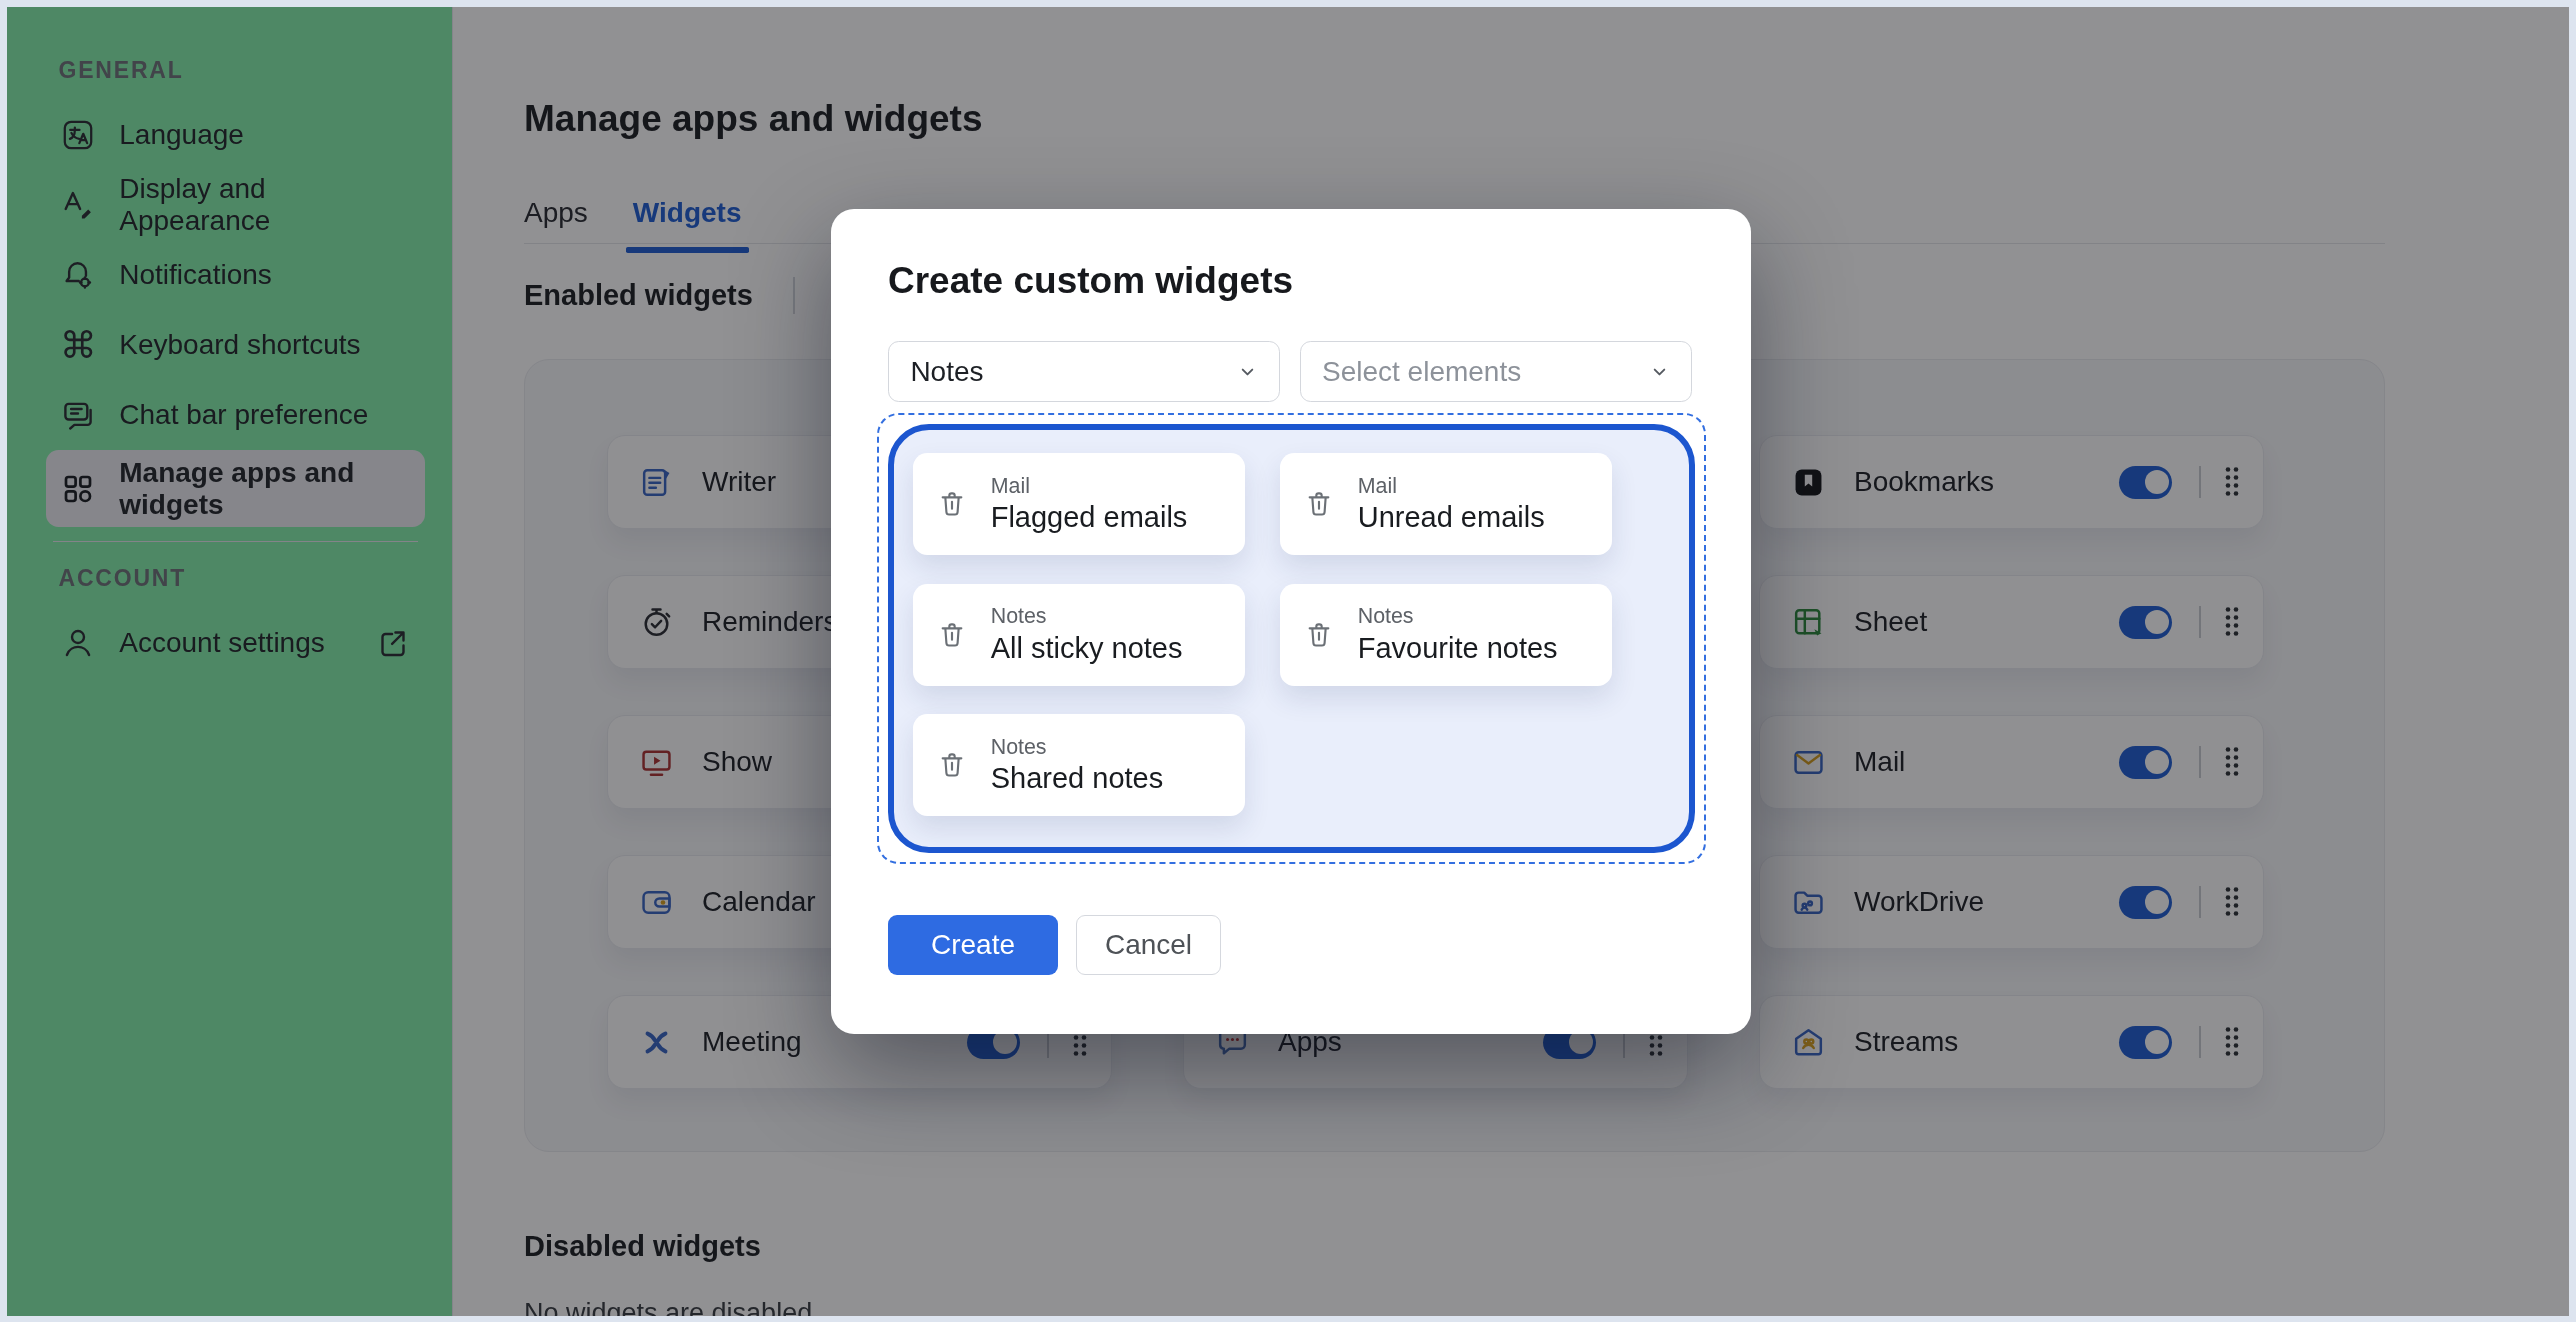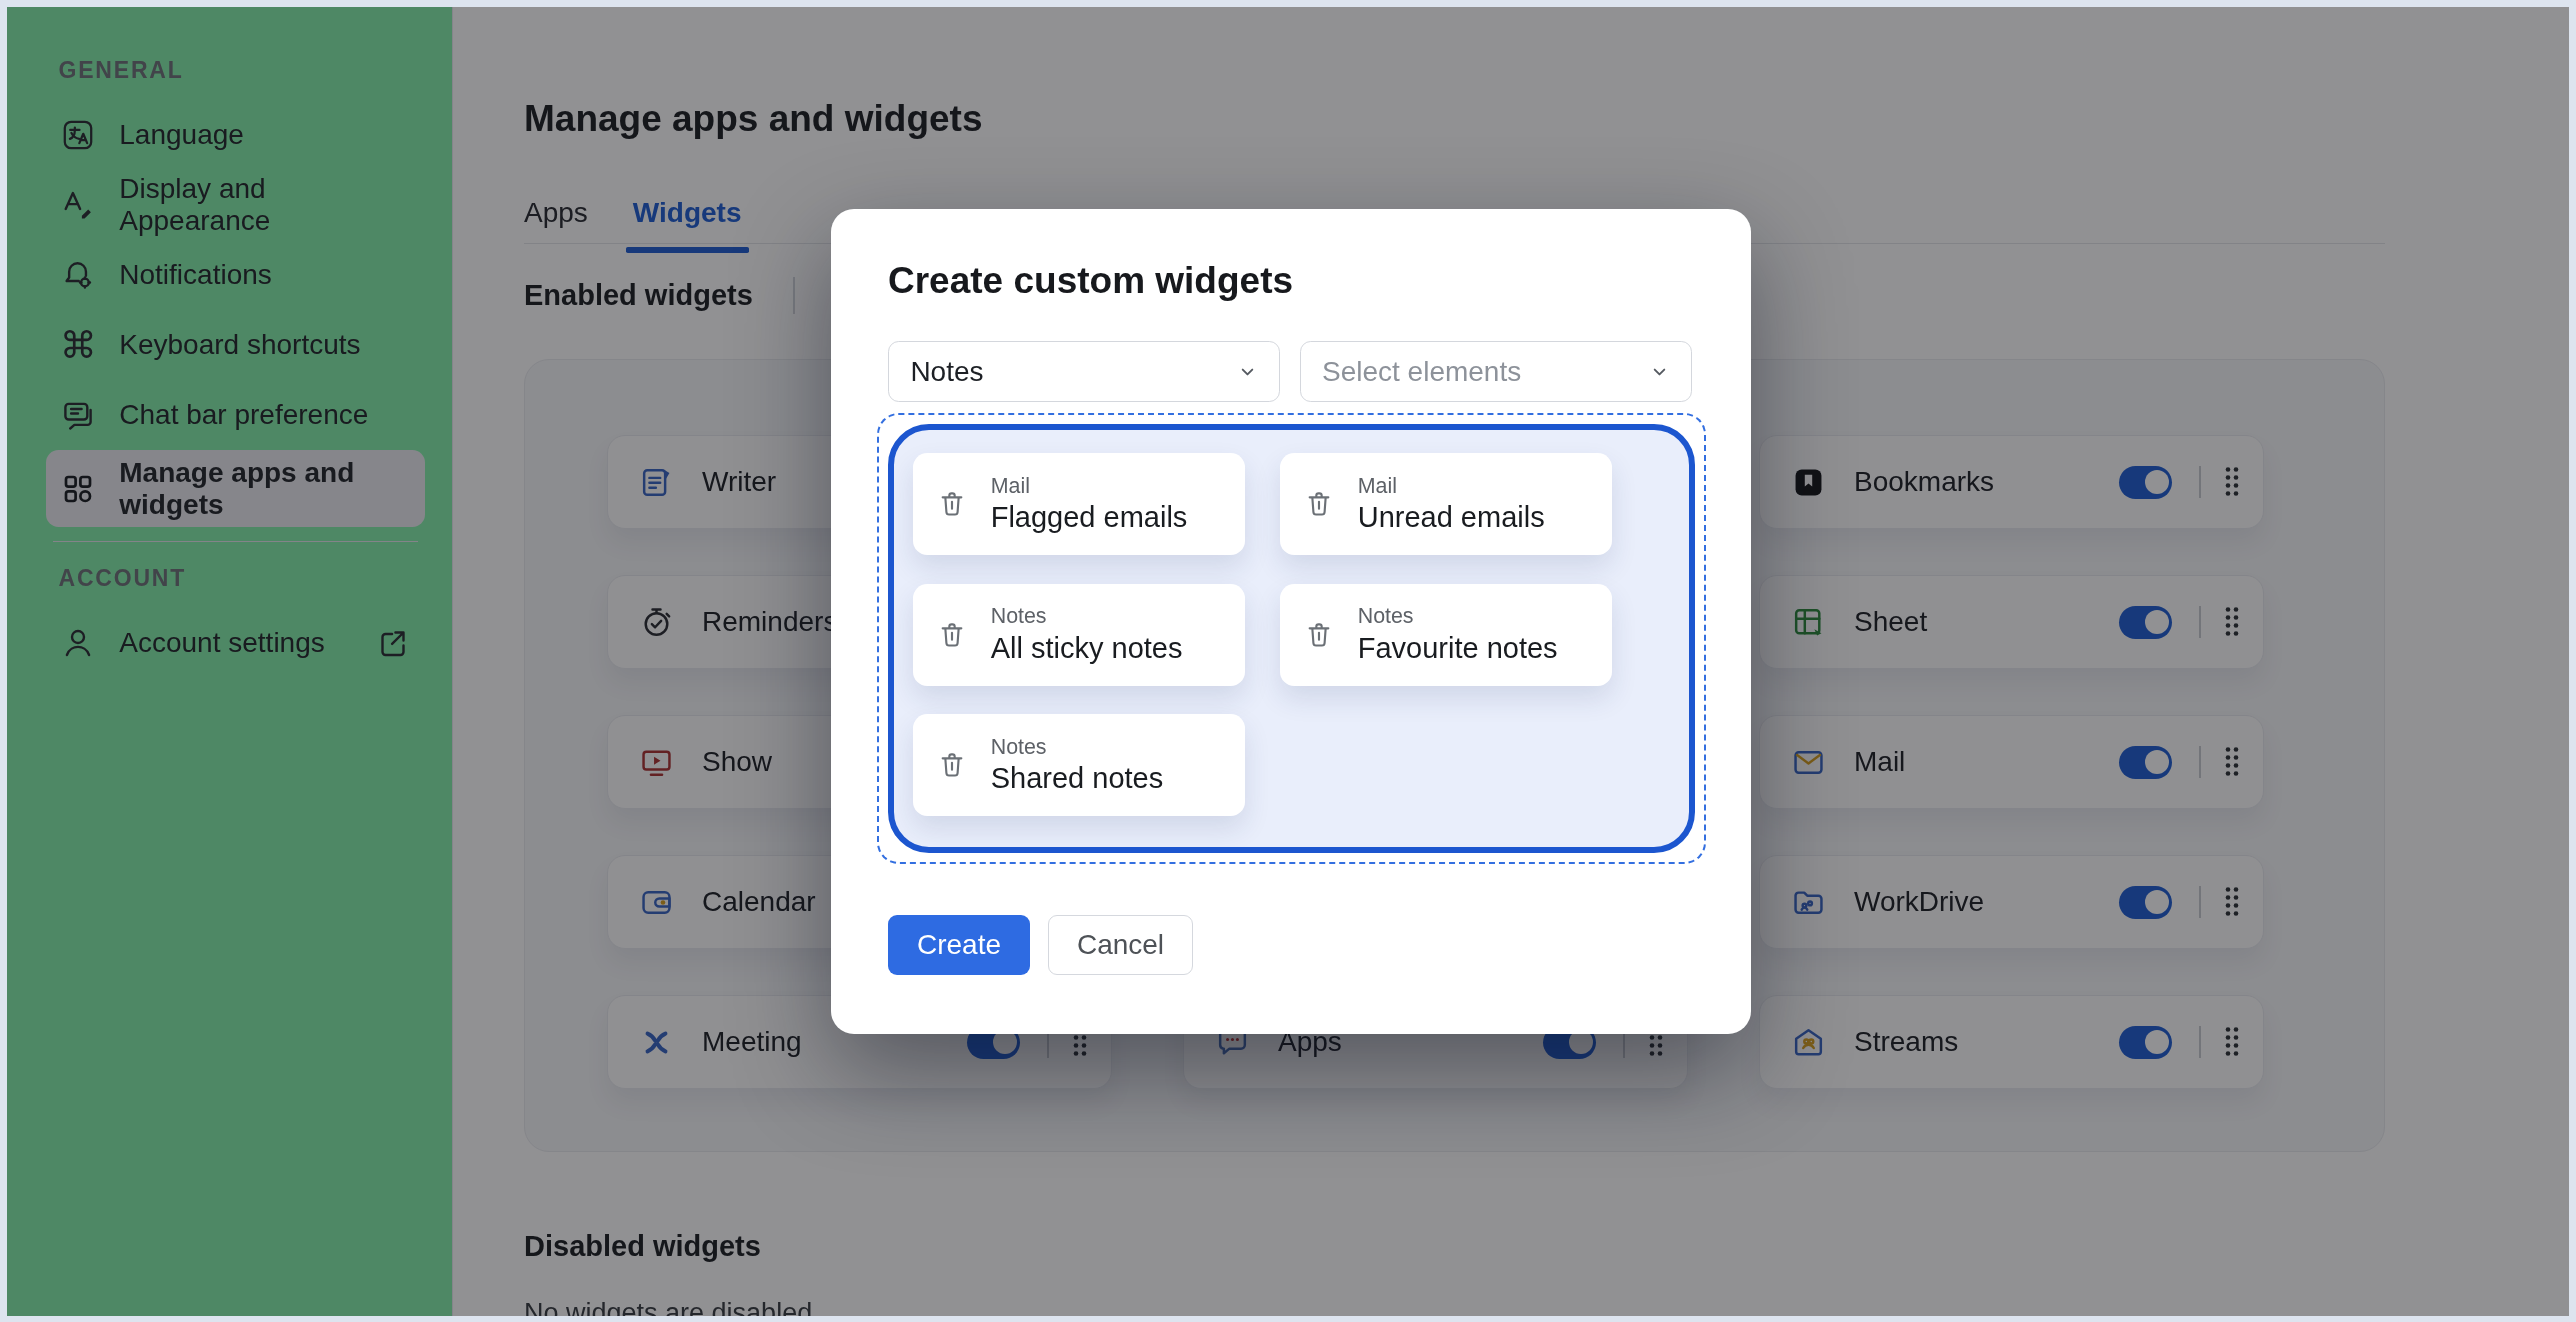--- a/index.html
+++ b/index.html
@@ -62,21 +62,21 @@
     background:var(--selection-fill,#e9eefb);box-sizing:border-box;padding:23px 0 0 18.7px;overflow:hidden;}
   .cards{display:grid;grid-template-columns:332px 332px;column-gap:35px;row-gap:28.5px;}
   .card{background:#fff;border-radius:14.3px;height:102px;display:flex;align-items:center;padding:0 16px 0 23px;
     box-shadow:0 12.5px 27px rgba(35,50,95,.12);box-sizing:border-box;}
   .card .ticn{width:32px;height:32px;flex:0 0 auto;}
   .card .meta{margin-left:23px;display:flex;flex-direction:column;gap:2.7px;}
   .card .app{font-size:21.4px;color:#5d6167;}
   .card .nm{font-size:29px;color:#191c20;font-weight:500;}
   .modal-actions{display:flex;gap:18px;margin-top:62px;}
   .btn{height:60px;border-radius:9px;font-size:28px;display:flex;align-items:center;justify-content:center;box-sizing:border-box;cursor:default;}
-  .btn-create{width:142px;background:var(--button,#2e6be2);color:#fff;font-weight:500;}
+  .btn-create{width:170px;background:var(--button,#2e6be2);color:#fff;font-weight:500;}
   .btn-cancel{width:145px;background:#fff;border:0.9px solid #d5d8de;color:#4e5257;}
 </style>
 </head>
 <body>
 
 <div class="screen">
 
   <aside class="sidebar">
     <div class="side-label">GENERAL</div>
 

